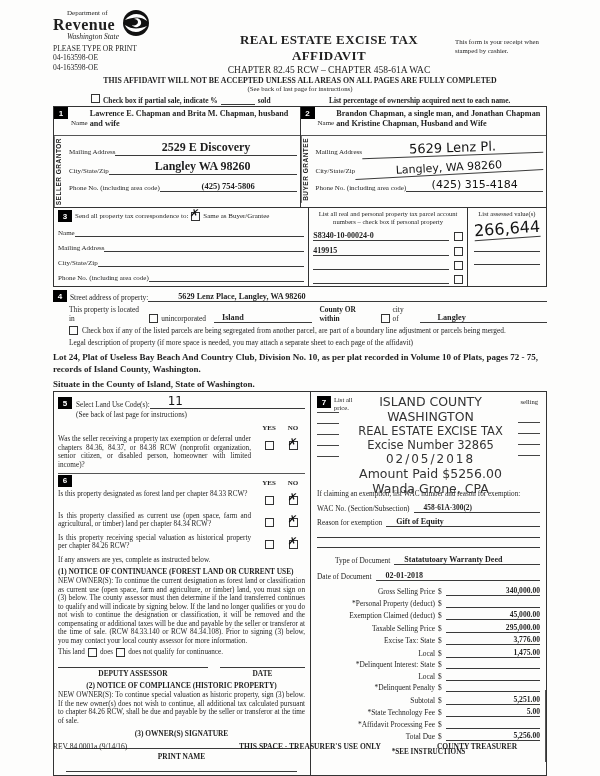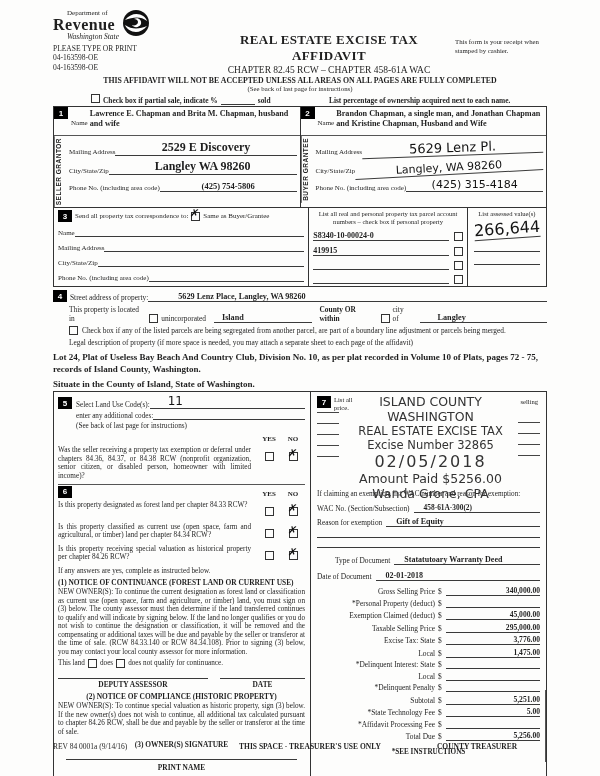--- a/index.html
+++ b/index.html
@@ -77,21 +77,21 @@
   .yn span{width:24px;text-align:center;}
   .ntitle{font-size:7.4px;font-weight:bold;margin-top:3px;}
   .nbody{font-size:7.2px;line-height:1.18;text-align:justify;margin-top:1px;}
   .dep-row{display:flex;font-size:7.4px;font-weight:bold;margin-top:1px;}
   
   .stampbox{position:relative;height:96px;}
   .stamp{position:absolute;left:18px;right:14px;top:0;text-align:center;color:#333;
          font-family:"DejaVu Sans",sans-serif;}
   .st1{font-size:12.5px;}
   .st2{font-size:11.5px;}
-  .stdate{font-size:16px;letter-spacing:2px;}
+  .stdate{font-size:12px;letter-spacing:2px;}
   .frag{position:absolute;font-size:6.6px;}
   .dashes span{display:block;width:22px;border-bottom:1px solid #444;margin-top:10px;}
   
   .wrow{display:flex;align-items:flex-end;font-size:7.4px;margin-top:4px;}
   .mrow{display:flex;align-items:flex-end;font-size:7.4px;margin-top:2.5px;}
   .mlab{width:118px;text-align:right;flex:none;}
   .mcur{width:8px;text-align:left;flex:none;padding-left:3px;}
   .mval{flex:1;text-align:right;font-weight:bold;font-size:7.6px;}
   .minimum{font-size:7.2px;font-weight:bold;text-align:center;margin-top:6px;line-height:1.4;}
   .footer{position:absolute;left:53px;top:742px;width:494px;display:flex;font-size:7.5px;}
@@ -280,24 +280,20 @@
     <div class="situate">Situate in the County of Island, State of Washington.</div>
   </div>
 
   <div class="twocol">
     <div class="col-l">
       <div style="display:flex;align-items:flex-end;position:relative;">
         <span class="secnum">5</span>
         <span class="f7" style="margin-left:4px;">Select Land Use Code(s):</span>
         <span class="ul grow hand" style="font-size:12px;padding-left:18px;">11</span>
       </div>
-      <div style="display:flex;align-items:flex-end;margin-top:2px;">
-        <span class="f7" style="margin-left:18px;">enter any additional codes:</span>
-        <span class="ul grow" style="height:8px;"></span>
-      </div>
       <div class="f7" style="margin-left:18px;margin-top:2px;">(See back of last page for instructions)</div>
       <div class="yn" style="margin-top:4px;">
         <span>YES</span>
         <span>NO</span>
       </div>
       <div class="q">
         <span class="txt">Was the seller receiving a property tax exemption or deferral under chapters 84.36, 84.37, or 84.38 RCW (nonprofit organization, senior citizen, or disabled person, homeowner with limited income)?</span>
         <span class="cbc"><span class="cb"></span></span>
         <span class="cbc"><span class="cb"><span class="xm">✗</span></span></span>
       </div>

